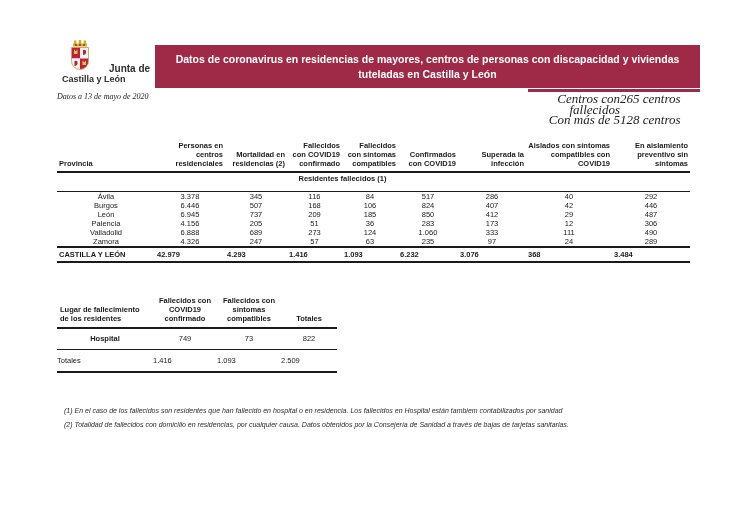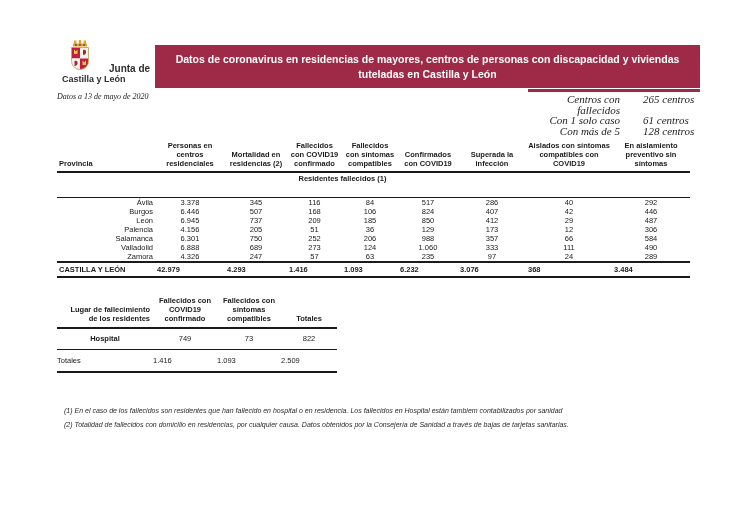--- a/index.html
+++ b/index.html
@@ -29,55 +29,55 @@
   .centers {
     position:absolute; left:528px; top:89px; width:172px;
     border-top:3px solid #9e2a48; padding-top:2px;
   }
   .centers-title {
     font-size:7.5px; font-weight:bold; font-style:italic; color:#111;
     padding-bottom:1px;
   }
   .centers-row {
     display:grid; grid-template-columns:92px 1fr;
-    font-family:"Liberation Serif", serif; font-style:italic; font-size:11px;
-    line-height:10.5px; color:#222;gap:23px;
+    font-family:"Liberation Serif", serif; font-style:italic; font-size:13px;
+    line-height:10.5px; color:#222;
   }
   .centers-row .c-label { text-align:right; }
   .centers-row .c-value { }
 
   
   table { border-collapse:collapse; table-layout:fixed; }
   .main-table { position:absolute; left:57px; top:141px; width:633px; font-size:7.5px; }
   .main-table th {
-    font-weight:bold; vertical-align:bottom; text-align:center;
+    font-weight:bold; vertical-align:bottom; text-align:right;
     line-height:9px; padding:0 2px 3px; border-bottom:2px solid #1a1a1a;
   }
   .main-table th.left { text-align:left; }
   .main-table .subheader td {
     border-bottom:1px solid #1a1a1a; font-weight:bold; text-align:center;
-    font-size:7.5px; padding:1px 0 14px; line-height:9px;
+    font-size:7.5px; padding:1px 0 8px; line-height:9px;
   }
   .main-table tbody td {
     text-align:center; line-height:9px; padding:0 2px; vertical-align:middle;
   }
-  .main-table tbody td.left { text-align:right; }
+  .main-table tbody td.left { text-align:center; }
   .main-table .total-row td {
     font-weight:bold; border-top:2px solid #1a1a1a; border-bottom:2px solid #1a1a1a;
     padding:2px; line-height:9px;
   }
   .main-table .total-row td.left { text-align:left; }
 
   
   .table2 { position:absolute; left:57px; top:296px; width:280px; font-size:7.5px; }
   .table2 th {
     font-weight:bold; vertical-align:bottom; text-align:center;
     line-height:9px; padding:0 3px 4px; border-bottom:2px solid #1a1a1a;
   }
-  .table2 th.left { text-align:right; }
+  .table2 th.left { text-align:left; }
   .table2 tbody td { text-align:center; height:21px; vertical-align:middle; }
   .table2 tbody td.rowlabel { font-weight:bold; }
   .table2 .total-row td {
     border-top:1px solid #1a1a1a; border-bottom:2px solid #1a1a1a; height:23px;
   }
 
   
   .footnotes { position:absolute; left:64px; top:404px; width:640px; }
   .footnote { font-style:italic; font-size:7px; line-height:13.5px; color:#2b2b2b; }
 </style>
@@ -126,24 +126,20 @@
 
   <div class="banner" style="background:#9e2a48;">
     <div>Datos de coronavirus en residencias de mayores, centros de personas con discapacidad y viviendas</div>
     <div>tuteladas en Castilla y León</div>
   </div>
 
   <div class="centers">
     <div class="centers-row">
       <span class="c-label">Centros con fallecidos</span>
       <span class="c-value">265 centros</span>
-    </div>
-    <div class="centers-row">
-      <span class="c-label">Con 1 solo caso</span>
-      <span class="c-value">61 centros</span>
     </div>
     <div class="centers-row">
       <span class="c-label">Con más de 5</span>
       <span class="c-value">128 centros</span>
     </div>
   </div>
 
   <table class="main-table">
     <colgroup>
       <col style="width:98px">
@@ -207,35 +203,24 @@
           <td>412</td>
           <td>29</td>
           <td>487</td>
         </tr>
         <tr>
           <td class="left">Palencia</td>
           <td>4.156</td>
           <td>205</td>
           <td>51</td>
           <td>36</td>
-          <td>129</td>
+          <td>283</td>
           <td>173</td>
           <td>12</td>
           <td>306</td>
-        </tr>
-        <tr>
-          <td class="left">Salamanca</td>
-          <td>6.301</td>
-          <td>750</td>
-          <td>252</td>
-          <td>206</td>
-          <td>988</td>
-          <td>357</td>
-          <td>66</td>
-          <td>584</td>
         </tr>
         <tr>
           <td class="left">Valladolid</td>
           <td>6.888</td>
           <td>689</td>
           <td>273</td>
           <td>124</td>
           <td>1.060</td>
           <td>333</td>
           <td>111</td>

